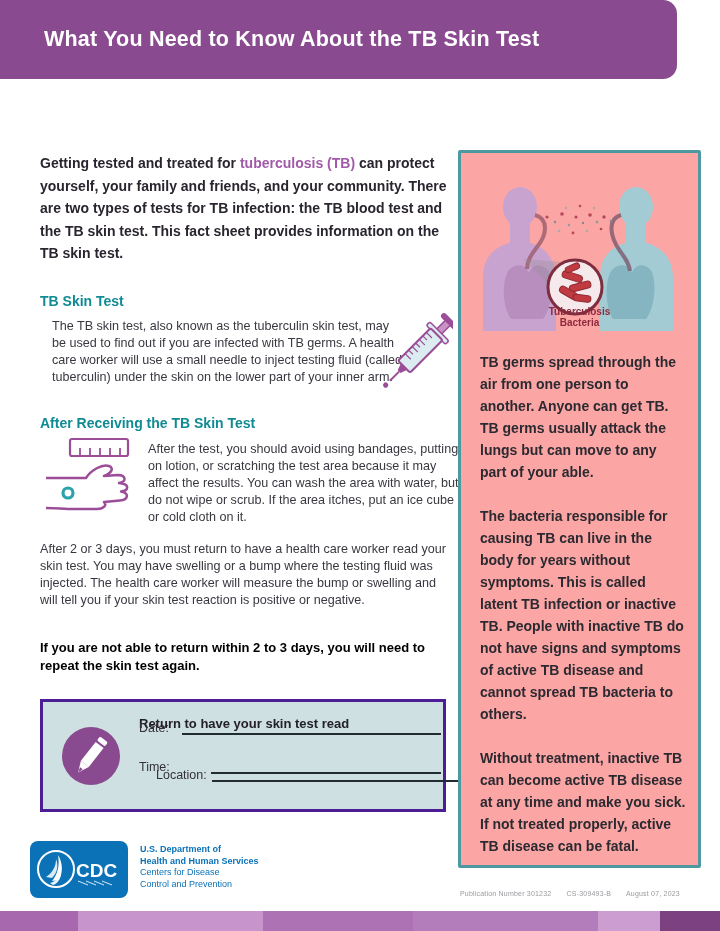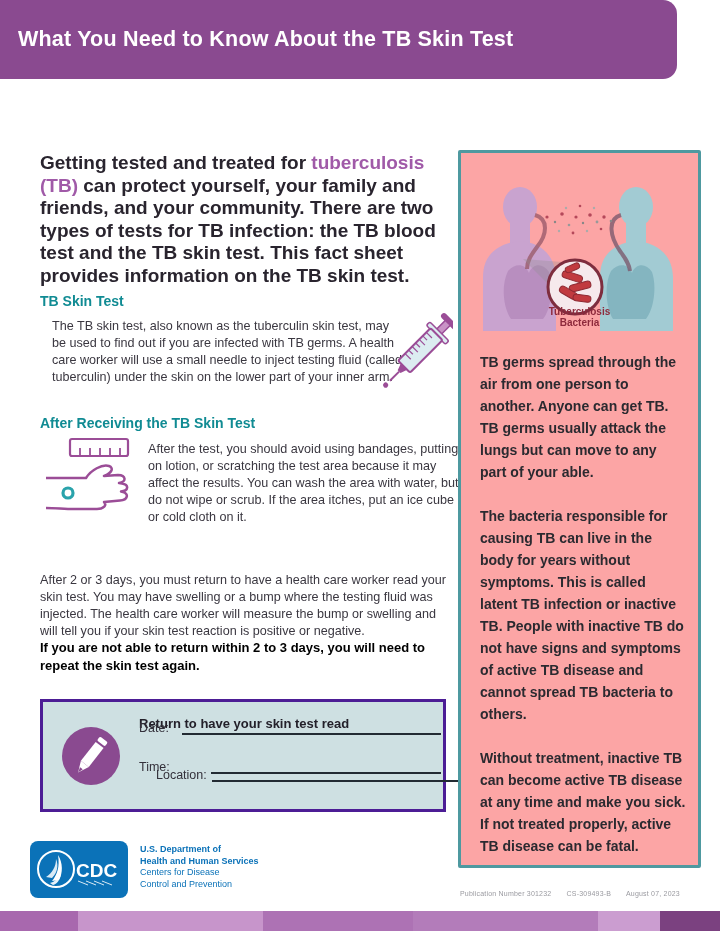--- a/index.html
+++ b/index.html
@@ -4,34 +4,34 @@
 <style>
   * { margin:0; padding:0; box-sizing:border-box; }
   html,body { background:#fff; }
   body { font-family:"Liberation Sans", sans-serif; }
   #page { position:relative; width:720px; height:931px; background:#ffffff; overflow:hidden; }
 
   .abs { position:absolute; }
 
   
   #band { left:0; top:40; width:677px; height:79px; background:#8a4a90; border-radius:0 14px 14px 0; }
-  #band h1 { color:#fff; font-size:21.5px; font-weight:bold; line-height:79px; padding-left:18px; letter-spacing:.2px; }
-
-  
-  #intro { left:40px; top:152px; width:410px; font-size:19px; font-weight:bold; line-height:22.5px; color:#29242e; }
+  #band h1 { color:#fff; font-size:21.5px; font-weight:bold; line-height:79px; padding-left:44px; letter-spacing:.2px; }
+
+  
+  #intro { left:40px; top:152px; width:410px; font-size:14px; font-weight:bold; line-height:22.5px; color:#29242e; }
   #intro .tb-link { color:#a05aa8; }
 
   .teal-h { color:#108b93; font-size:14px; font-weight:bold; }
   #h-skin  { left:40px; top:293px; }
   #h-after { left:40px; top:415px; }
 
   .body-p { font-size:12.6px; line-height:16.9px; color:#3a3740; }
   #p-skin   { left:52px; top:318px; width:354px; }
   #p-after  { left:136px; top:441px; width:314px;margin-left:12px; }
-  #p-return { left:40px; top:541px; width:414px;margin-top:31px; }
+  #p-return { left:40px; top:541px; width:414px; }
   #p-note   { left:40px; top:639px; width:414px; font-size:13px; font-weight:bold; line-height:17.5px; color:#000000; }
 
   #syringe-wrap { left:378px; top:303px; width:75px; height:105px; }
   #hand-wrap    { left:46px;  top:436px; width:102px; height:92px; }
 
   
   #return-box { left:40px; top:699px; width:406px; height:113px; background:#cee0e2; border:3px solid #4c1d95; }
   #return-box .rb-title { position:absolute; left:96px; top:14px; font-size:13px; font-weight:bold; color:#23202a; }
   #pencil-wrap { position:absolute; left:19px; top:25px; width:58px; height:58px; }
   .rb-row { position:absolute; left:96px; width:302px; display:flex; align-items:flex-end; font-size:12.5px; color:#33303a; }

